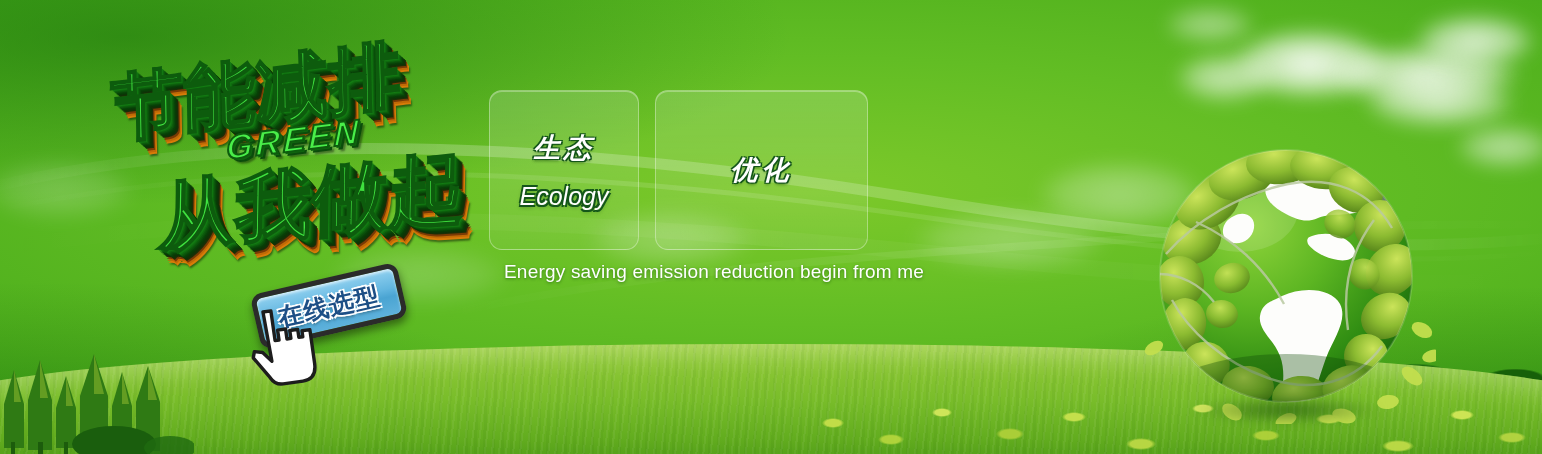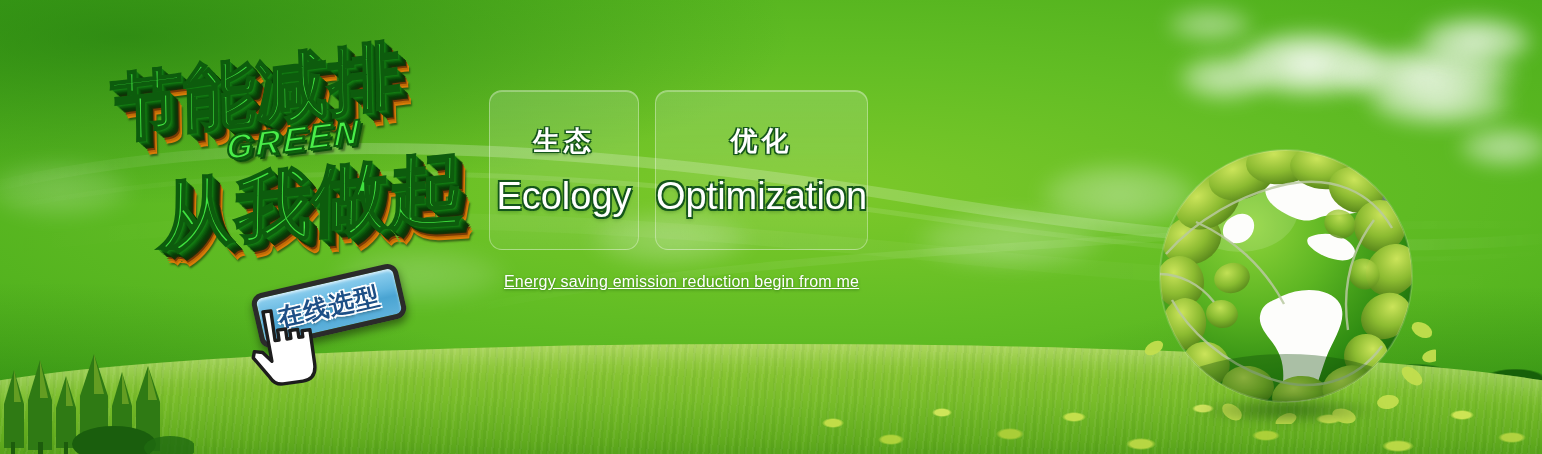--- a/index.html
+++ b/index.html
@@ -154,52 +154,51 @@
     text-shadow:
       -1.5px -1.5px 0 #fff, 1.5px -1.5px 0 #fff,
       -1.5px 1.5px 0 #fff, 1.5px 1.5px 0 #fff,
       0 3px 3px rgba(0,0,0,.35);
   }
   .hand{ position:absolute; left:-12px; top:26px; transform:rotate(-8deg); }
 
   
   .cards{
     position:absolute; left:489px; top:90px;
-    display:flex; gap:16px; align-items:stretch;
+    display:flex; gap:16px; align-items:stretch;font-style:italic;
   }
   .card{
     width:var(--w);
     height:160px;
     border-radius:13px;
     background:linear-gradient(180deg, rgba(255,255,255,.16), rgba(255,255,255,.06));
     border:1px solid rgba(255,255,255,.34);
     box-shadow:inset 0 1px 0 rgba(255,255,255,.3);
     display:flex; flex-direction:column; align-items:center; justify-content:center;
     gap:16px;
   }
   .card-cn{
     font-size:27px; font-weight:bold; color:#fff; letter-spacing:4px;
     text-shadow:
       -1.4px -1.4px 0 #14561a, 1.4px -1.4px 0 #14561a,
       -1.4px 1.4px 0 #14561a, 1.4px 1.4px 0 #14561a,
       0 2px 3px rgba(0,40,0,.45);
   }
   .card-en{
-    font-size:38px; color:#fff; letter-spacing:0px;
+    font-size:25px; color:#fff; letter-spacing:0px;
     text-shadow:
       -1.6px -1.6px 0 #14561a, 1.6px -1.6px 0 #14561a,
       -1.6px 1.6px 0 #14561a, 1.6px 1.6px 0 #14561a,
       0 2px 4px rgba(0,40,0,.45);
   }
 
   .tagline{
-    position:absolute; left:504px; top:273px;
-    font-size:16px; color:#ffffff; letter-spacing:.2px;
+    position:absolute; left:504px; top:261px;
+    font-size:19px; color:#ffffff; letter-spacing:.2px;
     text-shadow:0 1px 3px rgba(0,60,0,.5);
-    text-decoration:underline;
   }
 
   
   .globe{ position:absolute; left:1136px; top:124px; width:300px; height:300px; }
   .globe-shadow{
     position:absolute; left:18px; bottom:-6px; width:266px; height:40px;
     background:radial-gradient(closest-side, rgba(10,60,5,.55), rgba(10,60,5,0) 72%);
     filter:blur(5px);
   }
 </style>
@@ -295,21 +294,20 @@
     </svg>
   </div>
 
   <div class="cards">
     <div class="card" style="--w:150px">
       <div class="card-cn">生态</div>
       <div class="card-en">Ecology</div>
     </div>
     <div class="card" style="--w:213px">
       <div class="card-cn">优化</div>
-      <div class="card-en">Optimization</div>
     </div>
   </div>
 
   <div class="tagline">Energy saving emission reduction begin from me</div>
 
   <div class="globe">
     <div class="globe-shadow"></div>
     <svg width="300" height="300" viewBox="0 0 300 300">
       <defs>
         <radialGradient id="sphere" cx="36%" cy="30%" r="78%">

